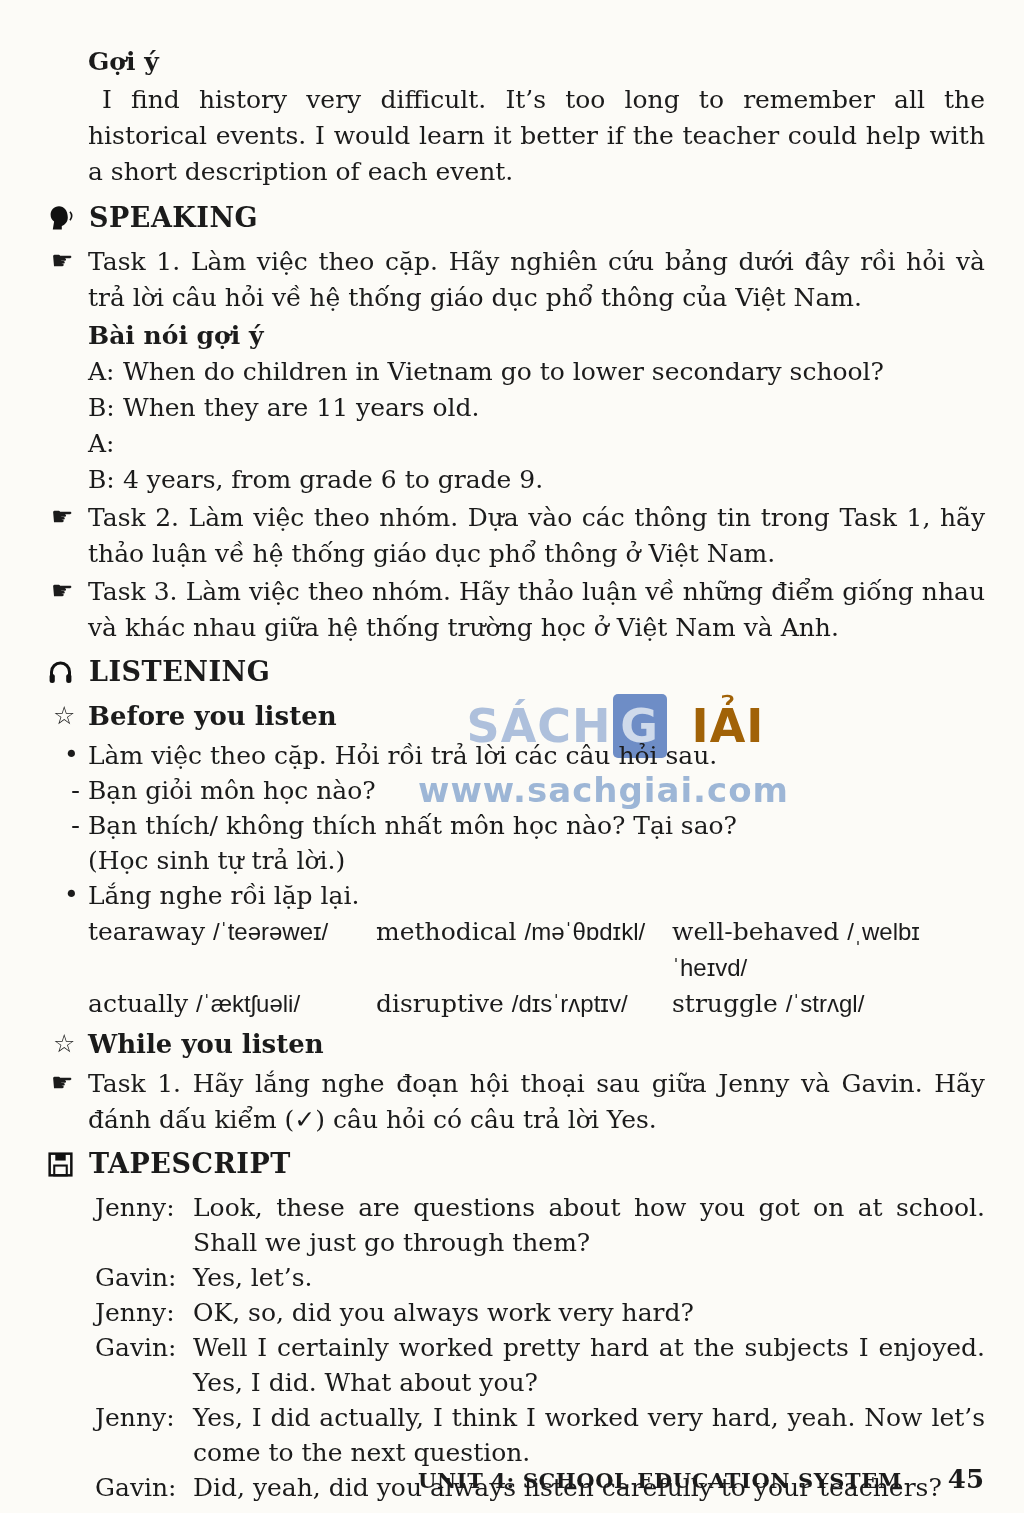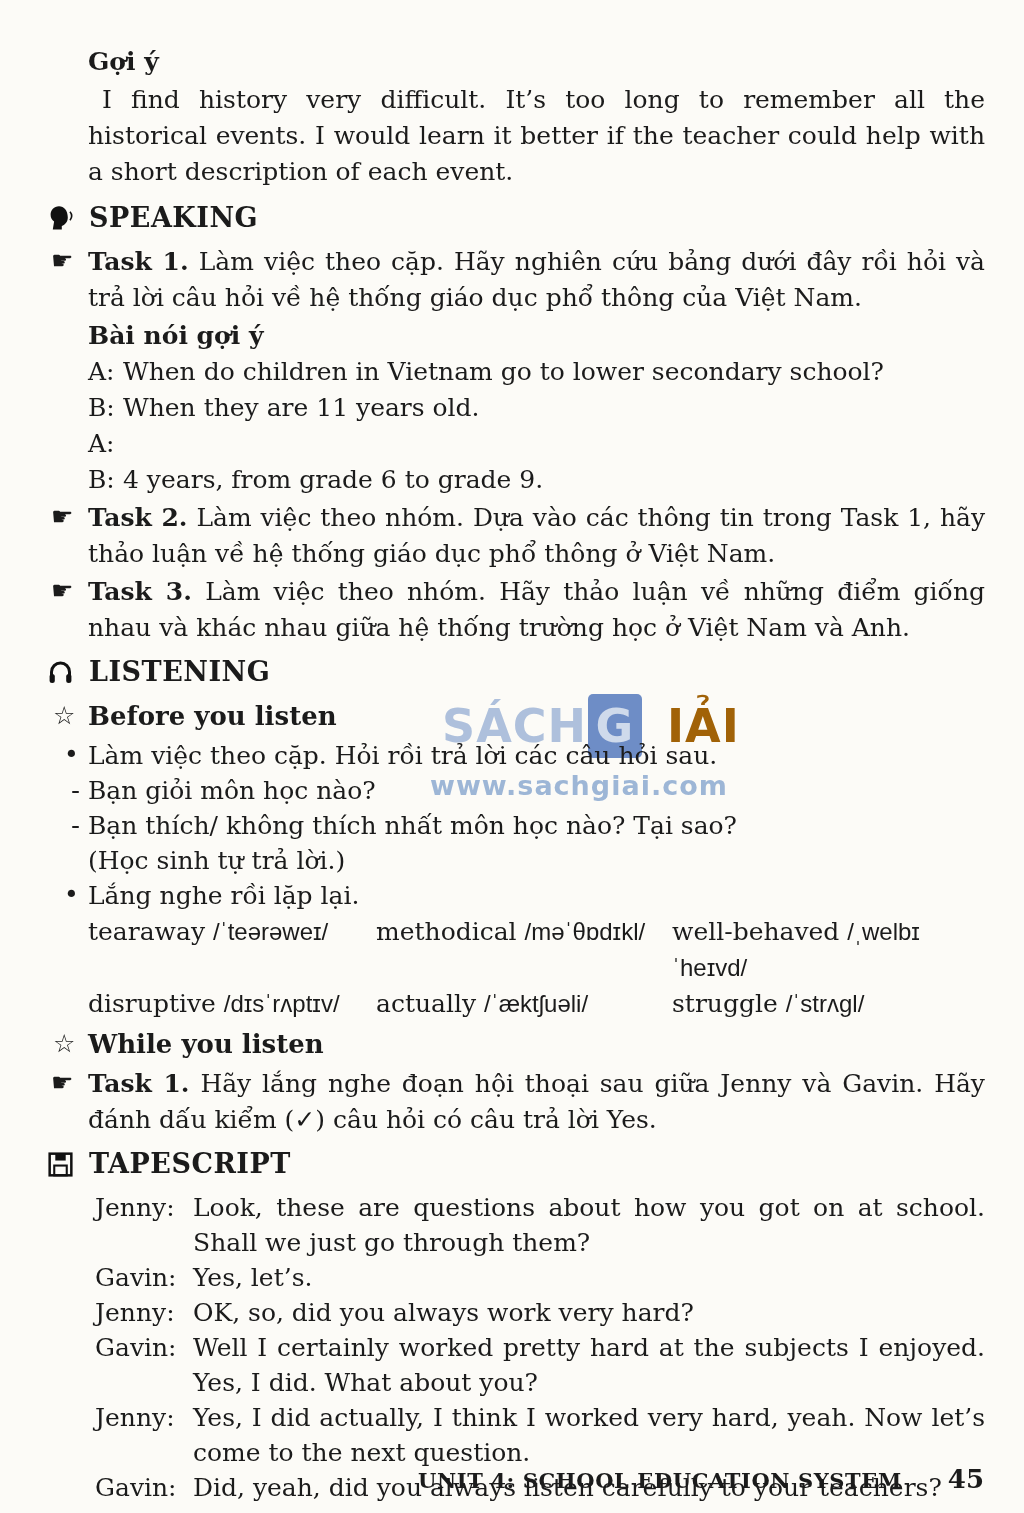--- a/index.html
+++ b/index.html
@@ -13,32 +13,32 @@
     position:relative;width:1024px;height:1513px;
     background:#fcfbf7;overflow:hidden;
   }
   
   .watermark{position:absolute;left:418px;top:694px;z-index:0;text-align:center;user-select:none;}
   .wm-row{display:flex;align-items:center;justify-content:center;font-weight:bold;
           font-family:"DejaVu Sans",sans-serif;font-size:46px;letter-spacing:1px;}
   .wm-text{line-height:1;margin-left:24px;}
   .wm-box{width:54px;height:64px;border-radius:5px;display:flex;align-items:center;justify-content:center;
           font-size:46px;margin:0 1px;flex:none;}
-  .wm-url{margin-top:12px;font-family:"DejaVu Sans",sans-serif;font-weight:bold;font-size:27px;letter-spacing:1px;}
+  .wm-url{margin-top:12px;font-family:"DejaVu Sans",sans-serif;font-weight:bold;font-size:34px;letter-spacing:1px;}
   
   .content{position:relative;z-index:1;box-sizing:border-box;
            padding:44px 39px 0 88px;font-size:25px;line-height:36px;}
   .para{margin:2px 0 10px 0;text-align:justify;text-indent:14px;}
   .subhead{font-weight:bold;}
   .section-head{display:flex;align-items:center;gap:15px;margin:8px 0 8px -41px;}
   .section-title{font-weight:bold;font-size:27px;letter-spacing:0.5px;}
   .icon{width:27px;height:27px;flex:none;display:inline-flex;align-items:center;justify-content:center;}
   .task{position:relative;text-align:justify;margin:2px 0;}
   .hand{position:absolute;left:-37px;top:-1px;font-family:"DejaVu Sans",sans-serif;font-size:25px;}
-  .task-label{font-weight:bold;}
+  .task-label{font-weight:normal;}
   .speech{display:flex;}
   .speech .sp{width:35px;flex:none;}
   .star-head{position:relative;font-weight:bold;font-size:26px;margin:4px 0;}
   .star{position:absolute;left:-35px;top:0;font-family:"DejaVu Sans",sans-serif;font-weight:normal;font-size:25px;}
   .hang{position:relative;line-height:35px;}
   .marker{position:absolute;font-family:"DejaVu Sans",sans-serif;}
   .marker.bullet{left:-24px;top:-1px;}
   .marker.dash{left:-17px;top:0;}
   .vocab{display:grid;grid-template-columns:288px 296px 1fr;line-height:36px;margin:1px 0 2px 0;}
   .ipa{font-family:Liberation Sans, sans-serif;font-size:24px;}
@@ -151,22 +151,22 @@
     </div>
     <div class="hang">
       <span class="marker bullet">•</span>
       <span>Lắng nghe rồi lặp lại.</span>
     </div>
 
     <div class="vocab">
       <div><span class="vw">tearaway</span> <span class="ipa">/ˈteərəweɪ/</span></div>
       <div><span class="vw">methodical</span> <span class="ipa">/məˈθɒdɪkl/</span></div>
       <div><span class="vw">well-behaved</span> <span class="ipa">/ˌwelbɪˈheɪvd/</span></div>
+      <div><span class="vw">actually</span> <span class="ipa">/ˈæktʃuəli/</span></div>
       <div><span class="vw">disruptive</span> <span class="ipa">/dɪsˈrʌptɪv/</span></div>
-      <div><span class="vw">actually</span> <span class="ipa">/ˈæktʃuəli/</span></div>
       <div><span class="vw">struggle</span> <span class="ipa">/ˈstrʌgl/</span></div>
     </div>
 
     <div class="star-head">
       <span class="star">☆</span>
       <span>While you listen</span>
     </div>
 
     <div class="task">
       <span class="hand">☛</span>

